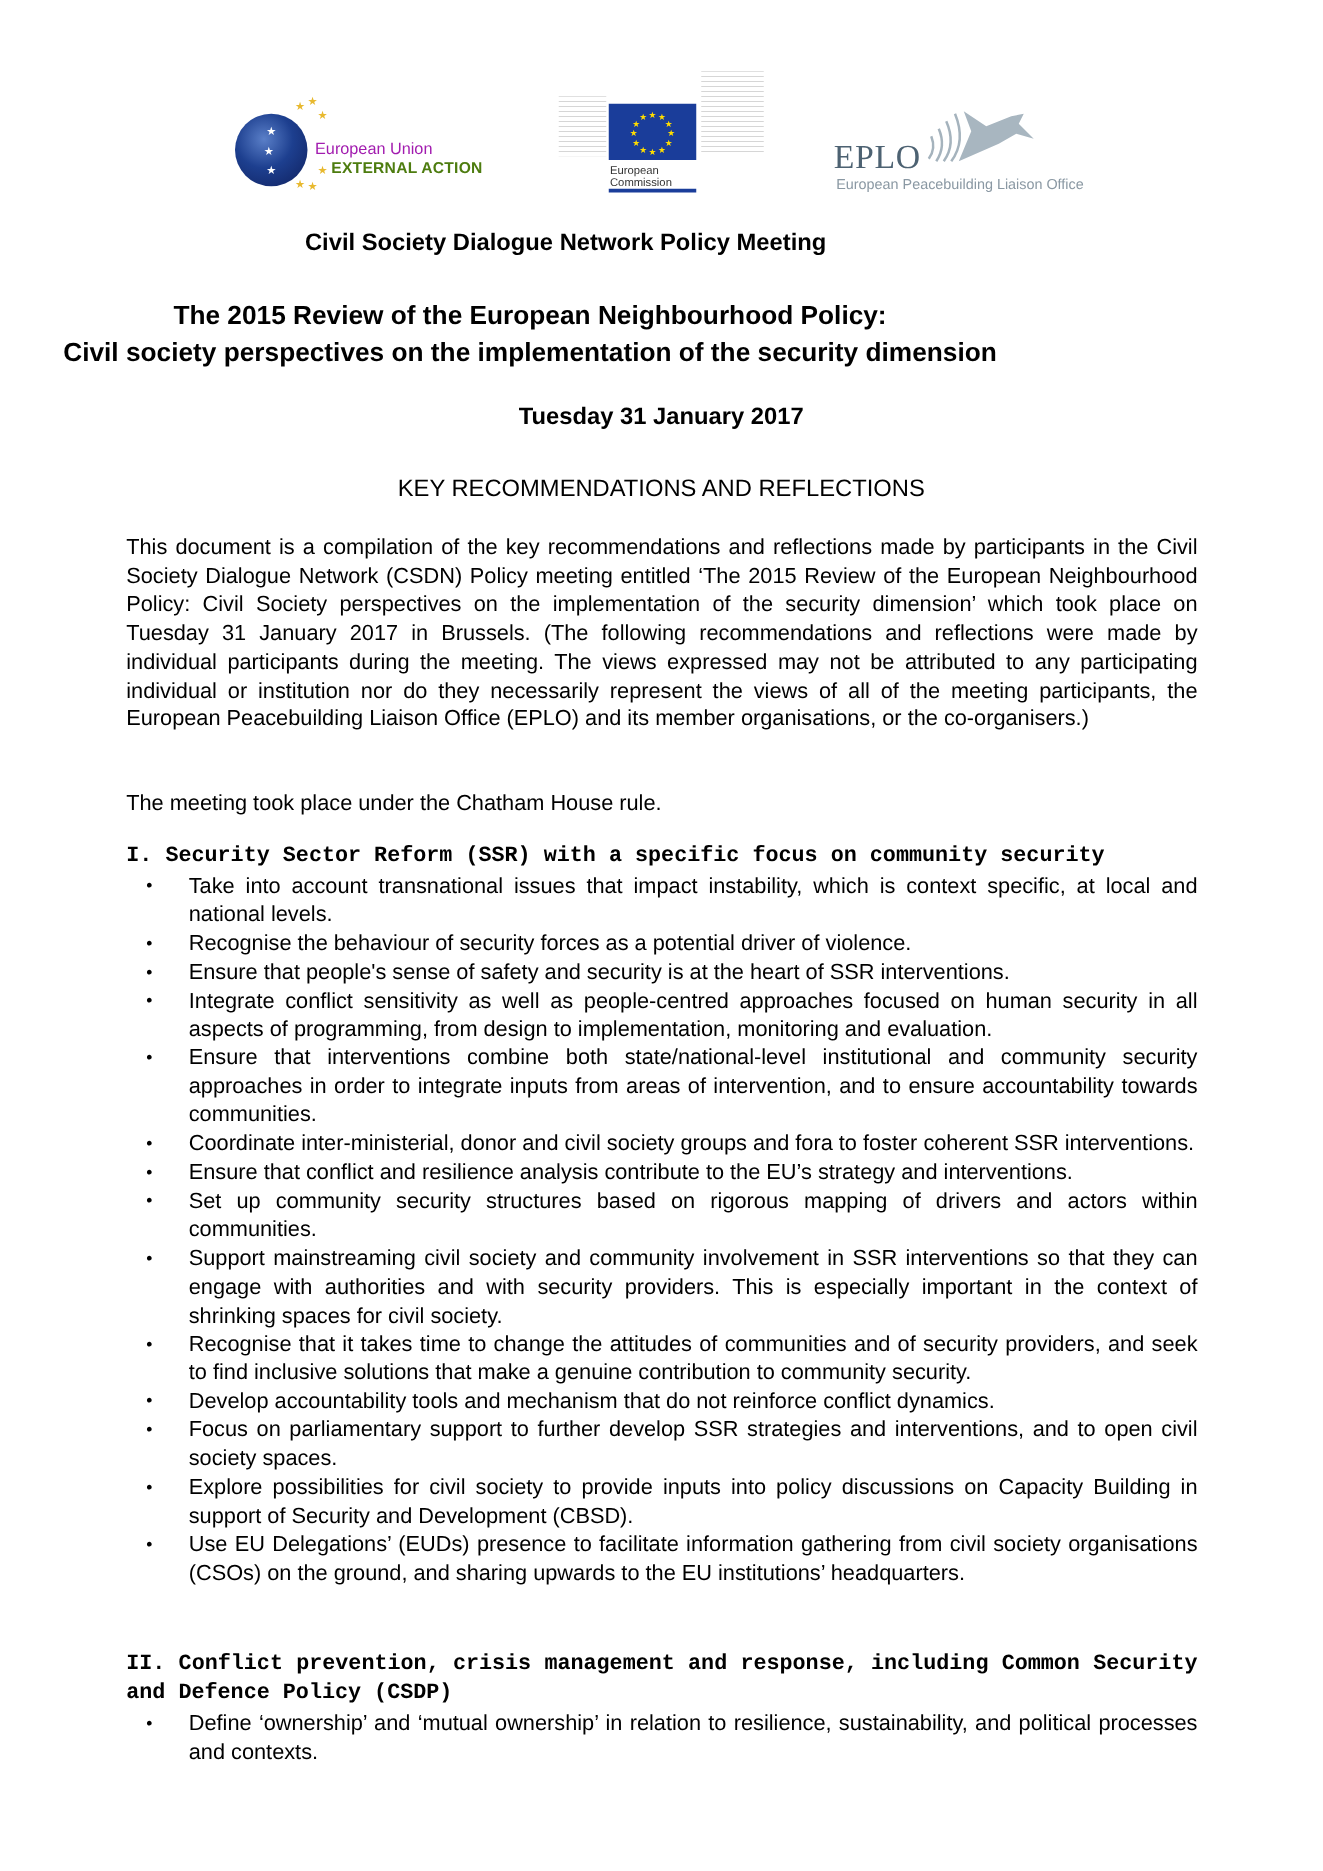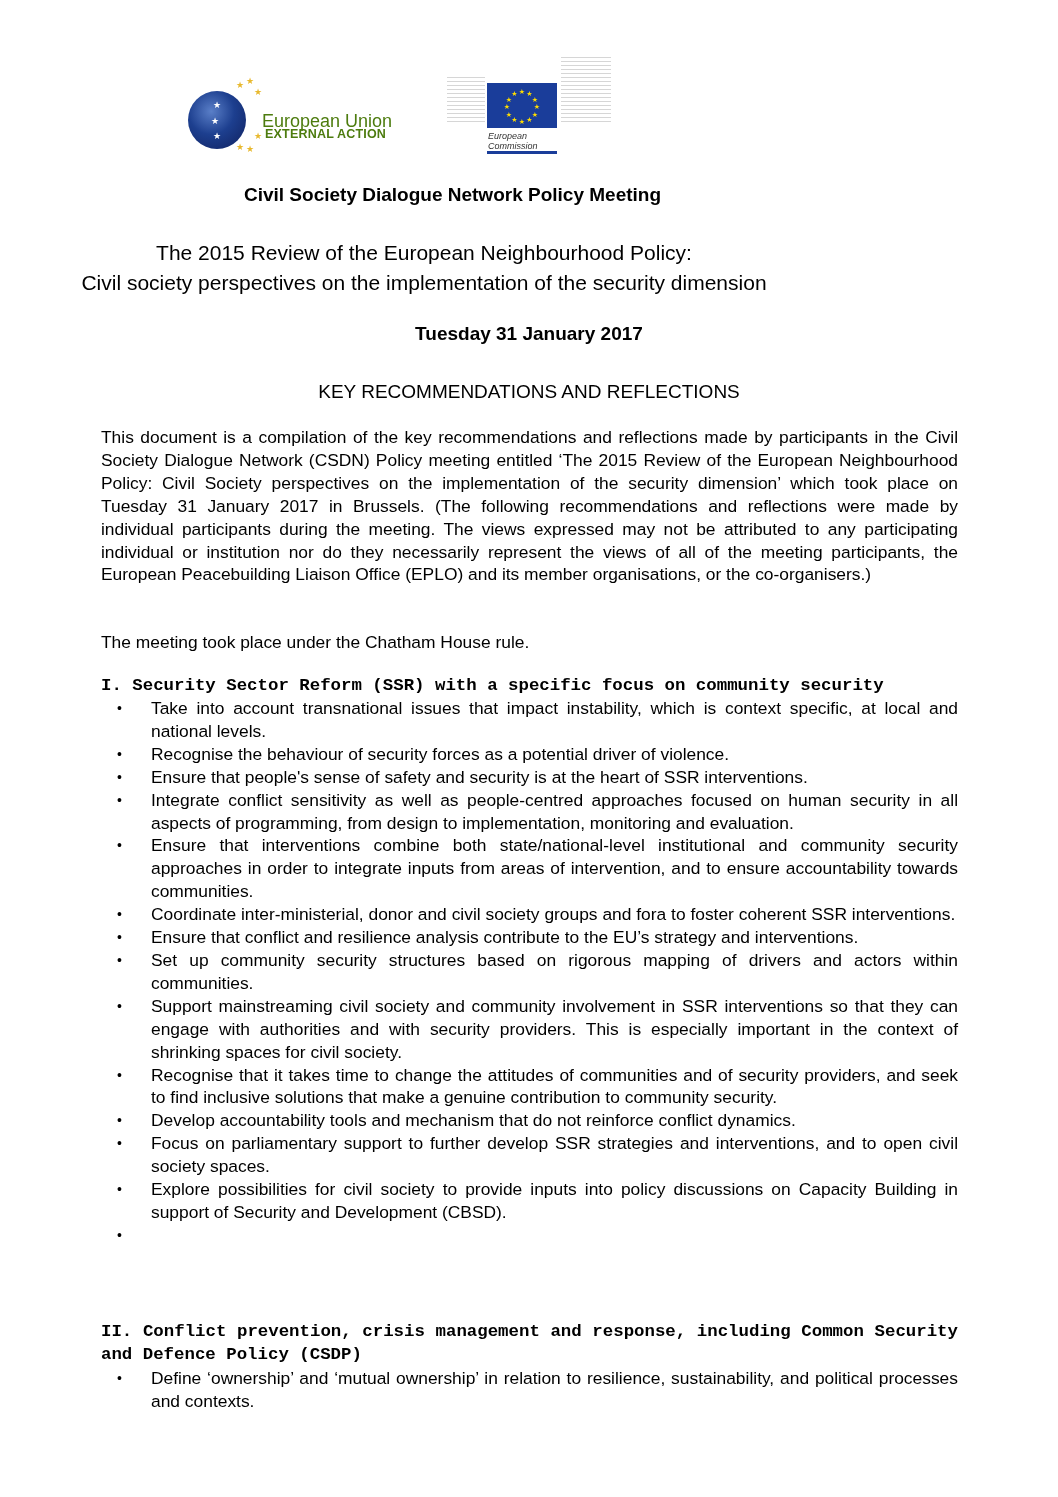--- a/index.html
+++ b/index.html
@@ -7,42 +7,42 @@
          font-family: "Liberation Sans", "DejaVu Sans", sans-serif; color: #000; }
   .page { position: absolute; left: 0; top: 0; width: 1058px; height: 1497px; }
 
   
   .logos { position: absolute; top: 55px; left: 0; width: 1058px; height: 110px; }
   .logo-eeas { position: absolute; left: 186px; top: 20px; width: 220px; height: 80px; }
   .logo-eeas .globe { position: absolute; left: 2px; top: 16px; width: 58px; height: 58px; border-radius: 50%;
       background: radial-gradient(circle at 40% 35%, #5a7fc8 0%, #1d3f8f 45%, #0f1f5c 100%); }
   .logo-eeas .star { position: absolute; color: #e8b92f; font-size: 9px; line-height: 9px; }
   .logo-eeas .star.w { color: #ffffff; }
-  .logo-eeas .t1 { position: absolute; left: 76px; top: 36px; font-size: 18px; color: #4d7c0f; white-space: nowrap; }
+  .logo-eeas .t1 { position: absolute; left: 66px; top: 36px; font-size: 13px; color: #a21caf; white-space: nowrap; }
   .logo-eeas .t2 { position: absolute; left: 79px; top: 52px; font-size: 12.5px; font-weight: bold; color: #4d7c0f; letter-spacing: 0.2px; white-space: nowrap; }
 
   .logo-ec { position: absolute; left: 447px; top: 0; width: 170px; height: 100px; }
   .logo-ec .lines-l { position: absolute; left: 0; top: 22px; width: 38px; height: 48px;
       background: repeating-linear-gradient(to bottom, #d6d6d6 0 1px, #ffffff 1px 4px); }
   .logo-ec .lines-r { position: absolute; left: 114px; top: 2px; width: 50px; height: 66px;
       background: repeating-linear-gradient(to bottom, #d6d6d6 0 1px, #ffffff 1px 4px); }
   .logo-ec .flag { position: absolute; left: 40px; top: 28px; width: 70px; height: 45px; background: #1a3d9a; }
   .logo-ec .flag svg { position: absolute; left: 0; top: 0; }
-  .logo-ec .ectext { position: absolute; left: 41px; top: 76px; font-size: 9px; line-height: 10px; color: #333; white-space: nowrap; font-style: italic; }
+  .logo-ec .ectext { position: absolute; left: 41px; top: 76px; font-size: 9px; line-height: 10px; color: #333; white-space: nowrap; }
   .logo-ec .bar { position: absolute; left: 40px; top: 96px; width: 70px; height: 3px; background: #1a3d9a; }
 
   .logo-eplo { position: absolute; left: 667px; top: 30px; width: 210px; height: 75px; }
   .logo-eplo .name { position: absolute; left: 0; top: 25px; font-family: "Liberation Serif", "DejaVu Serif", serif;
       font-size: 27px; color: #4d6272; letter-spacing: 0.5px; }
   .logo-eplo .sub { position: absolute; left: 2px; top: 57px; font-size: 11.5px; color: #8a98a3; white-space: nowrap; }
   .logo-eplo svg { position: absolute; left: 70px; top: 0; }
 
   
   .h-meeting { position: absolute; top: 184px; left: 0; width: 905px; text-align: center; font-size: 19px; font-weight: bold; }
-  .h-title { position: absolute; top: 238px; left: 0; width: 848px; text-align: center; font-size: 21px; font-weight: normal; line-height: 30px; }
+  .h-title { position: absolute; top: 238px; left: 0; width: 848px; text-align: center; font-size: 21px; font-weight: bold; line-height: 30px; }
   .h-date { position: absolute; top: 323px; left: 0; width: 1058px; text-align: center; font-size: 19px; font-weight: bold; }
   .h-key { position: absolute; top: 381px; left: 0; width: 1058px; text-align: center; font-size: 19px; font-weight: normal; }
 
   .intro { position: absolute; top: 426px; left: 101px; width: 857px; font-size: 17.4px; line-height: 22.9px; text-align: justify; }
   .chatham { position: absolute; top: 631px; left: 101px; width: 857px; font-size: 17.4px; line-height: 22.9px; }
 
   .sec-head { position: absolute; left: 101px; width: 857px; font-size: 17.4px; line-height: 22.9px; font-weight: bold; text-align: justify; font-family: Liberation Mono, monospace; }
   .sec1-head { top: 675px; }
   .sec2-head { top: 1321px; }
 
@@ -95,20 +95,33 @@
           </g>
         </svg>
       </div>
       <div class="ectext">
         <div>European</div>
         <div>Commission</div>
       </div>
       <div class="bar"></div>
     </div>
 
+    <div class="logo-eplo">
+      <svg width="120" height="50" viewBox="0 0 120 50">
+        <g fill="none" stroke="#a5b3bd" stroke-width="2">
+          <path d="M6 42 Q12 34 8 24"></path>
+          <path d="M12 44 Q20 32 14 18"></path>
+          <path d="M18 44 Q28 30 20 12"></path>
+          <path d="M24 44 Q36 28 27 6"></path>
+        </g>
+        <path d="M30 44 L40 20 L34 4 L52 16 L72 8 L82 6 L78 14 L90 26 L76 22 L62 30 Z" fill="#a8b6c0"></path>
+      </svg>
+      <span class="name">EPLO</span>
+      <span class="sub">European Peacebuilding Liaison Office</span>
+    </div>
   </div>
 
   <div class="h-meeting">Civil Society Dialogue Network Policy Meeting</div>
   <div class="h-title">
     <div>The 2015 Review of the European Neighbourhood Policy:</div>
     <div>Civil society perspectives on the implementation of the security dimension</div>
   </div>
   <div class="h-date">Tuesday 31 January 2017</div>
   <div class="h-key">KEY RECOMMENDATIONS AND REFLECTIONS</div>
 
@@ -123,20 +136,20 @@
     <li><span class="bullet">•</span><span>Integrate conflict sensitivity as well as people-centred approaches focused on human security in all aspects of programming, from design to implementation, monitoring and evaluation.</span></li>
     <li><span class="bullet">•</span><span>Ensure that interventions combine both state/national-level institutional and community security approaches in order to integrate inputs from areas of intervention, and to ensure accountability towards communities.</span></li>
     <li><span class="bullet">•</span><span>Coordinate inter-ministerial, donor and civil society groups and fora to foster coherent SSR interventions.</span></li>
     <li><span class="bullet">•</span><span>Ensure that conflict and resilience analysis contribute to the EU’s strategy and interventions.</span></li>
     <li><span class="bullet">•</span><span>Set up community security structures based on rigorous mapping of drivers and actors within communities.</span></li>
     <li><span class="bullet">•</span><span>Support mainstreaming civil society and community involvement in SSR interventions so that they can engage with authorities and with security providers. This is especially important in the context of shrinking spaces for civil society.</span></li>
     <li><span class="bullet">•</span><span>Recognise that it takes time to change the attitudes of communities and of security providers, and seek to find inclusive solutions that make a genuine contribution to community security.</span></li>
     <li><span class="bullet">•</span><span>Develop accountability tools and mechanism that do not reinforce conflict dynamics.</span></li>
     <li><span class="bullet">•</span><span>Focus on parliamentary support to further develop SSR strategies and interventions, and to open civil society spaces.</span></li>
     <li><span class="bullet">•</span><span>Explore possibilities for civil society to provide inputs into policy discussions on Capacity Building in support of Security and Development (CBSD).</span></li>
-    <li><span class="bullet">•</span></li>
+    <li><span class="bullet">•</span><span>Use EU Delegations’ (EUDs) presence to facilitate information gathering from civil society organisations (CSOs) on the ground, and sharing upwards to the EU institutions’ headquarters.</span></li>
   </ul>
 
   <div class="sec-head sec2-head">II. Conflict prevention, crisis management and response, including Common Security and Defence Policy (CSDP)</div>
   <ul class="recs list2">
     <li><span class="bullet">•</span><span>Define ‘ownership’ and ‘mutual ownership’ in relation to resilience, sustainability, and political processes and contexts.</span></li>
   </ul>
 </div>
 
 </body></html>

